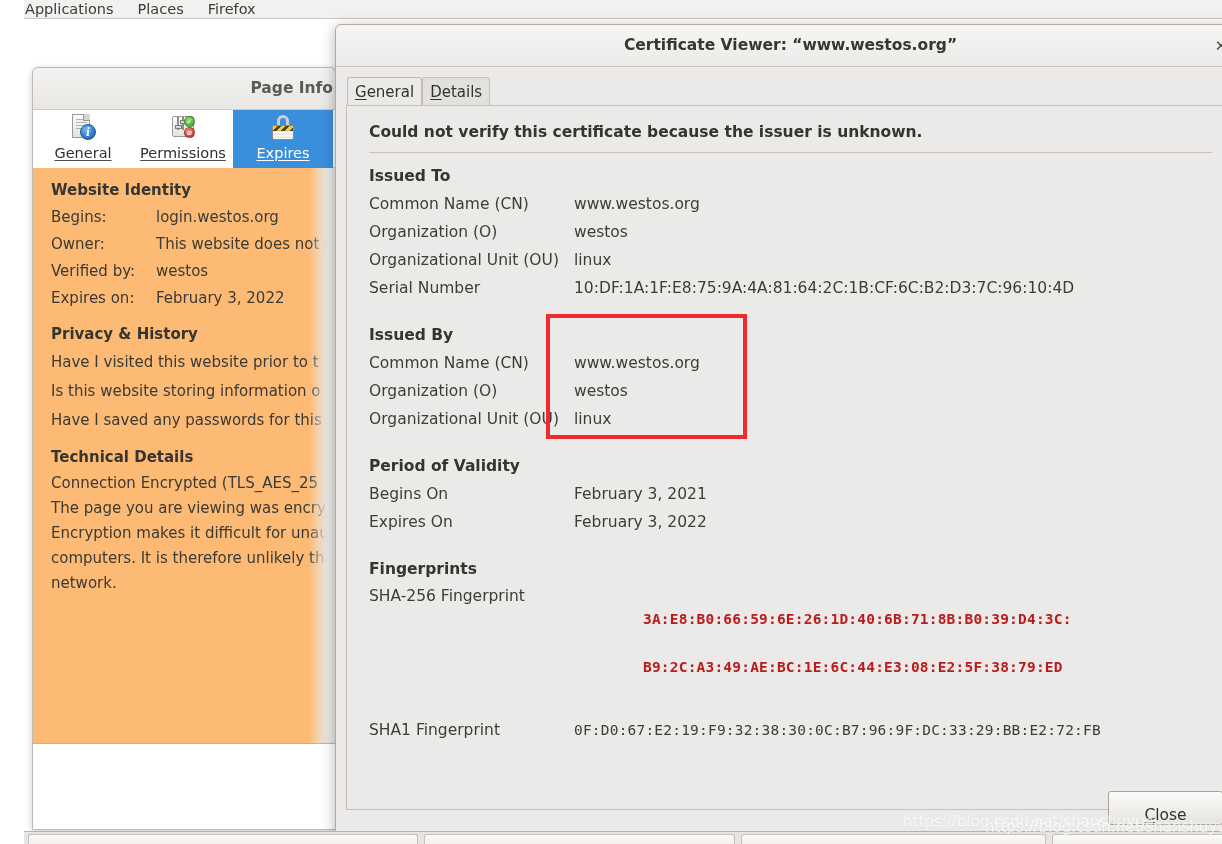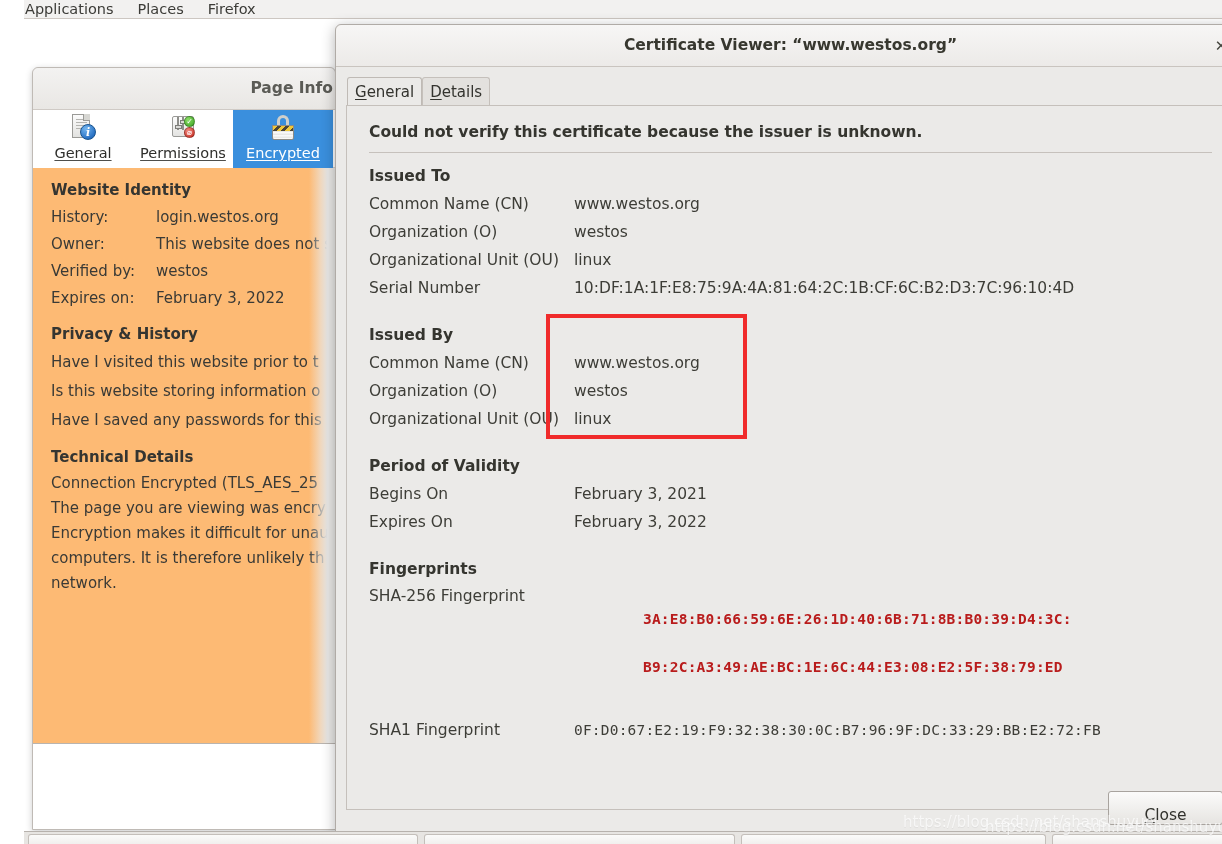--- a/index.html
+++ b/index.html
@@ -322,28 +322,28 @@
           <div class="ic-chk red">⌀</div>
         </div>
         <div class="pi-tool-label">Permissions</div>
       </div>
       <div class="pi-tool active">
         <div class="pi-icon">
           <div class="ic-lock-shackle"></div>
           <div class="ic-lock-body"></div>
           <div class="ic-lock-band"></div>
         </div>
-        <div class="pi-tool-label">Encrypted</div>
+        <div class="pi-tool-label">Expires</div>
       </div>
     </div>
 
     <div class="pageinfo-body">
       <div class="pi-section-head">Website Identity</div>
       <div class="pi-row">
-        <span class="k">History:</span>
+        <span class="k">Begins:</span>
         <span>login.westos.org</span>
       </div>
       <div class="pi-row">
         <span class="k">Owner:</span>
         <span>This website does not s</span>
       </div>
       <div class="pi-row">
         <span class="k">Verified by:</span>
         <span>westos</span>
       </div>

